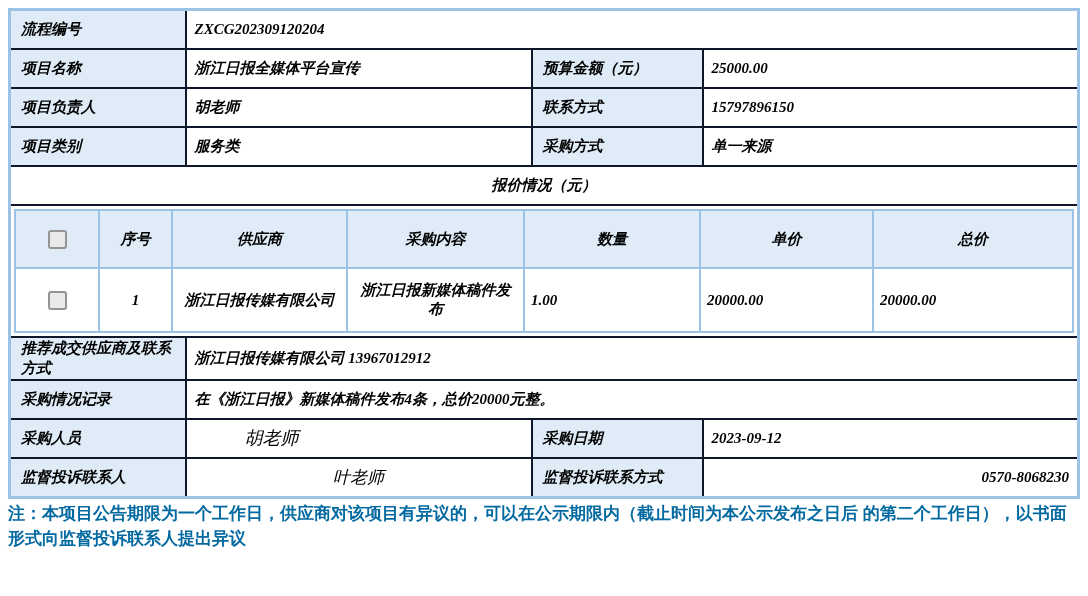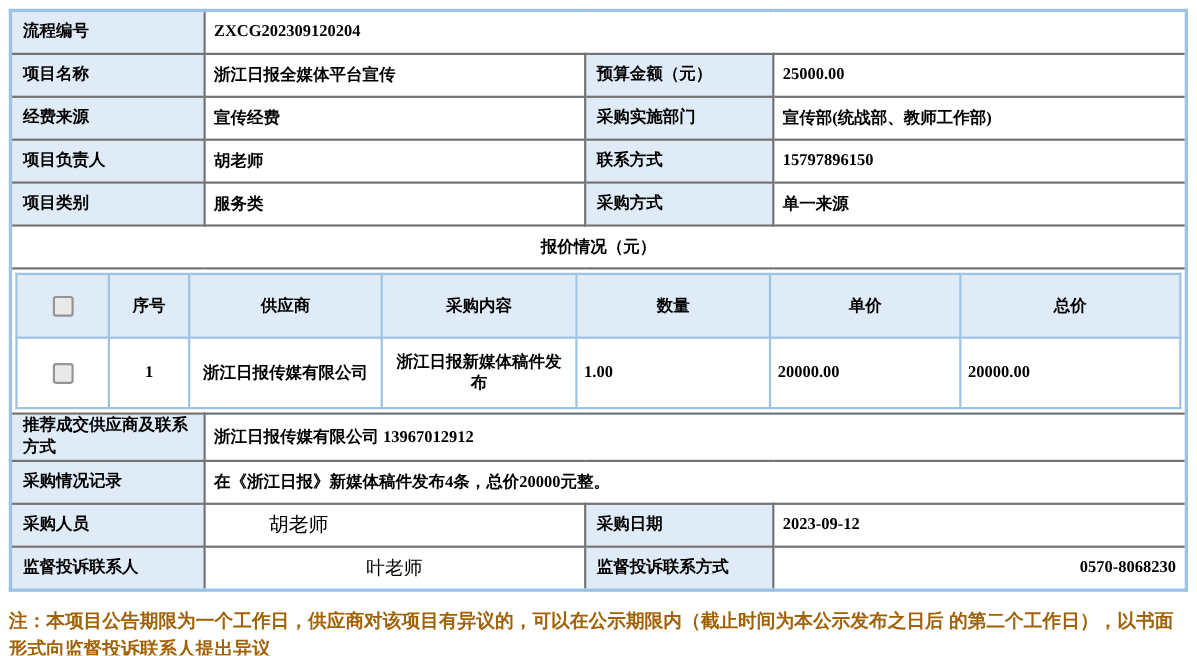--- a/index.html
+++ b/index.html
@@ -11,28 +11,29 @@
   .page { padding:8px 8px 0 8px; }
 
   
   table.main {
     border-collapse:collapse;
     table-layout:fixed;
     width:1072px;
     border:3px solid #9cc2e5;
   }
   table.main > tbody > tr > td {
-    border:2px solid #737373;
+    border:2px solid #0f172a;
     font-size:15px;
     font-weight:bold;
     padding:0 8px;
     height:37px;
     vertical-align:middle;
     background:#ffffff;
     overflow:hidden;
+    font-style:italic;
   }
   table.main > tbody > tr > td.lab {
     background:#dfecf8;
     padding:0 2px 0 10px;
     line-height:1.35;
   }
   td.banner {
     background:#dfecf8;
     text-align:center;
     font-size:16px;
@@ -73,27 +74,27 @@
     cursor:pointer;
   }
 
   
   .sig-left  { font-weight:normal !important; font-size:18px !important; padding-left:58px !important; }
   .sig-center{ font-weight:normal !important; font-size:17px !important; text-align:center; }
   .val-center{ text-align:right; }
   tr.tall > td { height:42px; }
 
   .note {
-    margin:14px 0 0 0;
+    margin:2px 0 0 0;
     padding:0 6px 0 0;
     font-family:"Liberation Sans","DejaVu Sans",sans-serif;
     font-weight:bold;
     font-size:17px;
     line-height:1.5;
-    color:#a16207;
+    color:#0369a1;
   }
 </style>
 </head>
 <body>
 
 <div class="page">
 
   <table class="main">
     <colgroup>
       <col style="width:176px">
@@ -104,26 +105,20 @@
     <tbody>
       <tr>
         <td class="lab">流程编号</td>
         <td colspan="3">ZXCG202309120204</td>
       </tr>
       <tr>
         <td class="lab">项目名称</td>
         <td>浙江日报全媒体平台宣传</td>
         <td class="lab">预算金额（元）</td>
         <td>25000.00</td>
-      </tr>
-      <tr>
-        <td class="lab">经费来源</td>
-        <td>宣传经费</td>
-        <td class="lab">采购实施部门</td>
-        <td>宣传部(统战部、教师工作部)</td>
       </tr>
       <tr>
         <td class="lab">项目负责人</td>
         <td>胡老师</td>
         <td class="lab">联系方式</td>
         <td>15797896150</td>
       </tr>
       <tr>
         <td class="lab">项目类别</td>
         <td>服务类</td>

